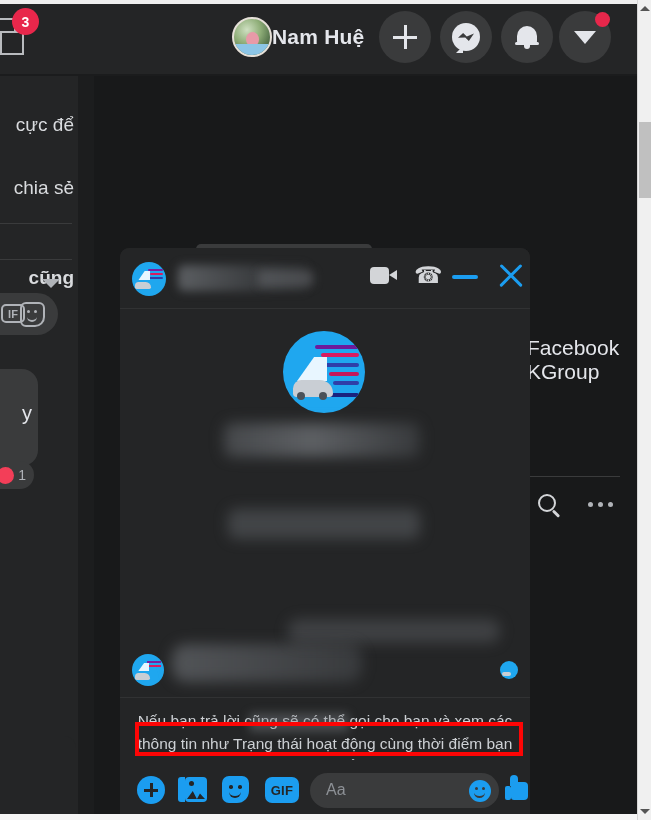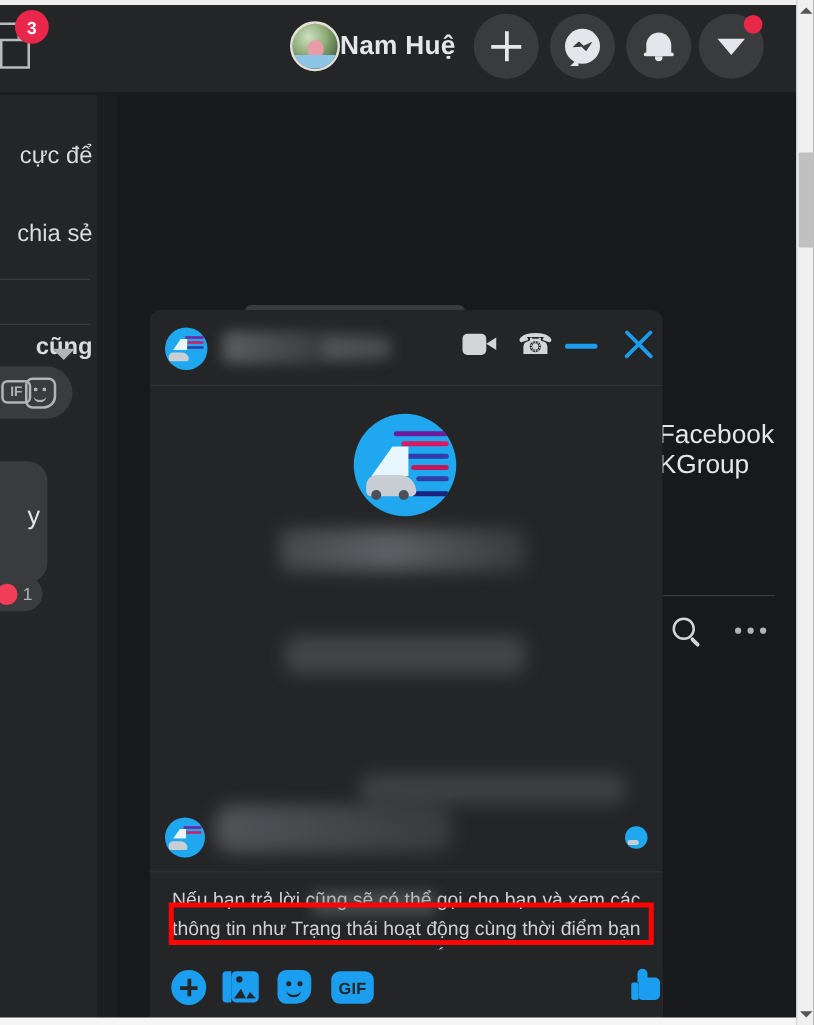--- a/index.html
+++ b/index.html
@@ -859,20 +859,28 @@
       </div>
       <div class="cmp-icon cmp-sticker">
         <div class="s"></div>
           <div class="e1"></div>
           <div class="e2"></div>
           <div class="m"></div>
       </div>
       <div class="cmp-icon cmp-gif">
         <div class="box">GIF</div>
       </div>
+      <div class="cmp-input">
+        <div class="ph">Aa</div>
+        <div class="cmp-emoji">
+          <div class="e1"></div>
+            <div class="e2"></div>
+            <div class="m"></div>
+        </div>
+      </div>
       <div class="cmp-like">
         <div class="thumb"></div>
           <div class="palm"></div>
           <div class="cuff"></div>
       </div>
     </div>
   </div>
 
   <div class="redbox"></div>
 </div>

